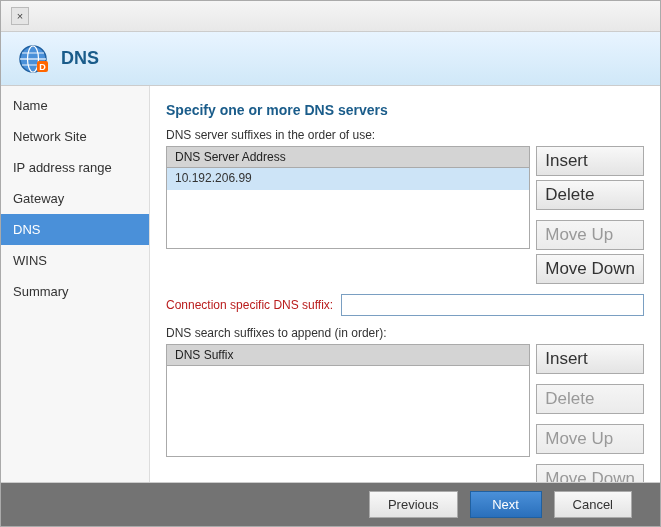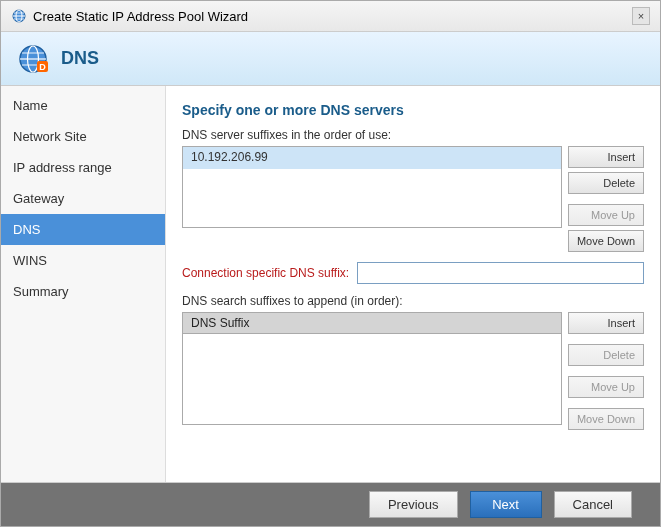--- a/index.html
+++ b/index.html
@@ -63,21 +63,21 @@
       font-size: 18px;
       font-weight: bold;
       color: #1a5c8a;
     }
     .content-area {
       display: flex;
       flex: 1;
       overflow: hidden;
     }
     .sidebar {
-      width: 165px;
+      width: 149px;
       background: #f7f7f7;
       border-right: 1px solid #ddd;
       padding-top: 4px;
     }
     .sidebar-item {
       padding: 8px 12px;
       cursor: pointer;
       color: #333;
       font-size: 13px;
     }
@@ -134,26 +134,26 @@
       min-height: 80px;
     }
     .btn-group {
       display: flex;
       flex-direction: column;
       gap: 4px;
       min-width: 72px;
     }
     .btn {
       padding: 4px 8px;
-      font-size: 11px;
+      font-size: 17px;
       background: linear-gradient(to bottom, #f8f8f8, #e4e4e4);
       border: 1px solid #aaa;
       cursor: pointer;
       color: #333;
-      text-align: right;
+      text-align: left;
       min-width: 72px;
     }
     .btn:disabled, .btn.disabled {
       color: #999;
       cursor: default;
       background: linear-gradient(to bottom, #f5f5f5, #ebebeb);
       margin-top: 6px;
     }
     .dns-suffix-row {
       display: flex;
@@ -200,30 +200,20 @@
       width: 32px;
       height: 32px;
     }
   </style>
 </head>
 <body>
 
 <div class="window">
 
   <div class="title-bar">
-    <div class="title-bar-left">
-      <svg class="title-bar-icon" viewBox="0 0 16 16" xmlns="http://www.w3.org/2000/svg">
-        <circle cx="8" cy="8" r="6" fill="#4a90d9" stroke="#2060a0" stroke-width="1"></circle>
-        <ellipse cx="8" cy="8" rx="3" ry="6" fill="none" stroke="#fff" stroke-width="1"></ellipse>
-        <line x1="2" y1="8" x2="14" y2="8" stroke="#fff" stroke-width="1"></line>
-        <line x1="3" y1="5" x2="13" y2="5" stroke="#fff" stroke-width="0.7"></line>
-        <line x1="3" y1="11" x2="13" y2="11" stroke="#fff" stroke-width="0.7"></line>
-      </svg>
-      <span>Create Static IP Address Pool Wizard</span>
-    </div>
     <div class="close-btn">×</div>
   </div>
 
   <div class="dns-header">
     <svg class="globe-icon" viewBox="0 0 32 32" xmlns="http://www.w3.org/2000/svg">
       <circle cx="16" cy="16" r="13" fill="#4a90d9" stroke="#2060a0" stroke-width="1.5"></circle>
       <ellipse cx="16" cy="16" rx="5.5" ry="13" fill="none" stroke="#fff" stroke-width="1.2"></ellipse>
       <line x1="3" y1="16" x2="29" y2="16" stroke="#fff" stroke-width="1.2"></line>
       <line x1="5" y1="10" x2="27" y2="10" stroke="#fff" stroke-width="0.9"></line>
       <line x1="5" y1="22" x2="27" y2="22" stroke="#fff" stroke-width="0.9"></line>
@@ -259,20 +249,21 @@
       </div>
     </div>
 
     <div class="main-content">
       <div class="section-title">Specify one or more DNS servers</div>
 
       <div>
         <div class="label-text">DNS server suffixes in the order of use:</div>
         <div class="table-with-buttons">
           <div class="table-container">
+            <div class="table-header">DNS Server Address</div>
             <div class="table-body">
               <div class="table-row selected">
                 <span>10.192.206.99</span>
               </div>
             </div>
           </div>
           <div class="btn-group">
             <button class="btn">Insert</button>
             <button class="btn">Delete</button>
             <button class="btn disabled" disabled="">Move Up</button>

